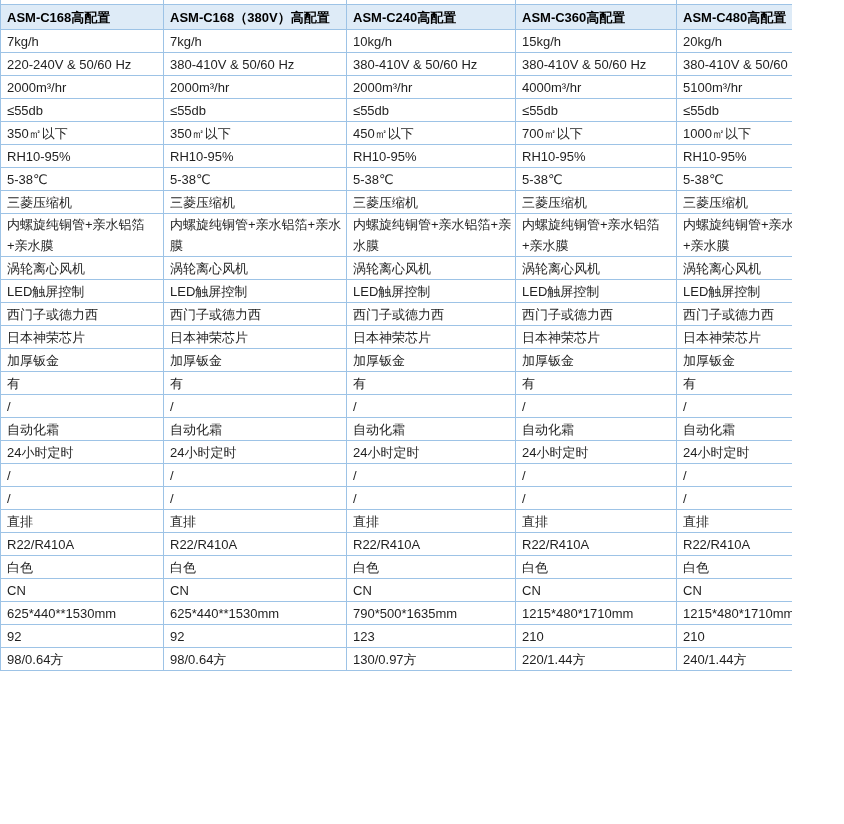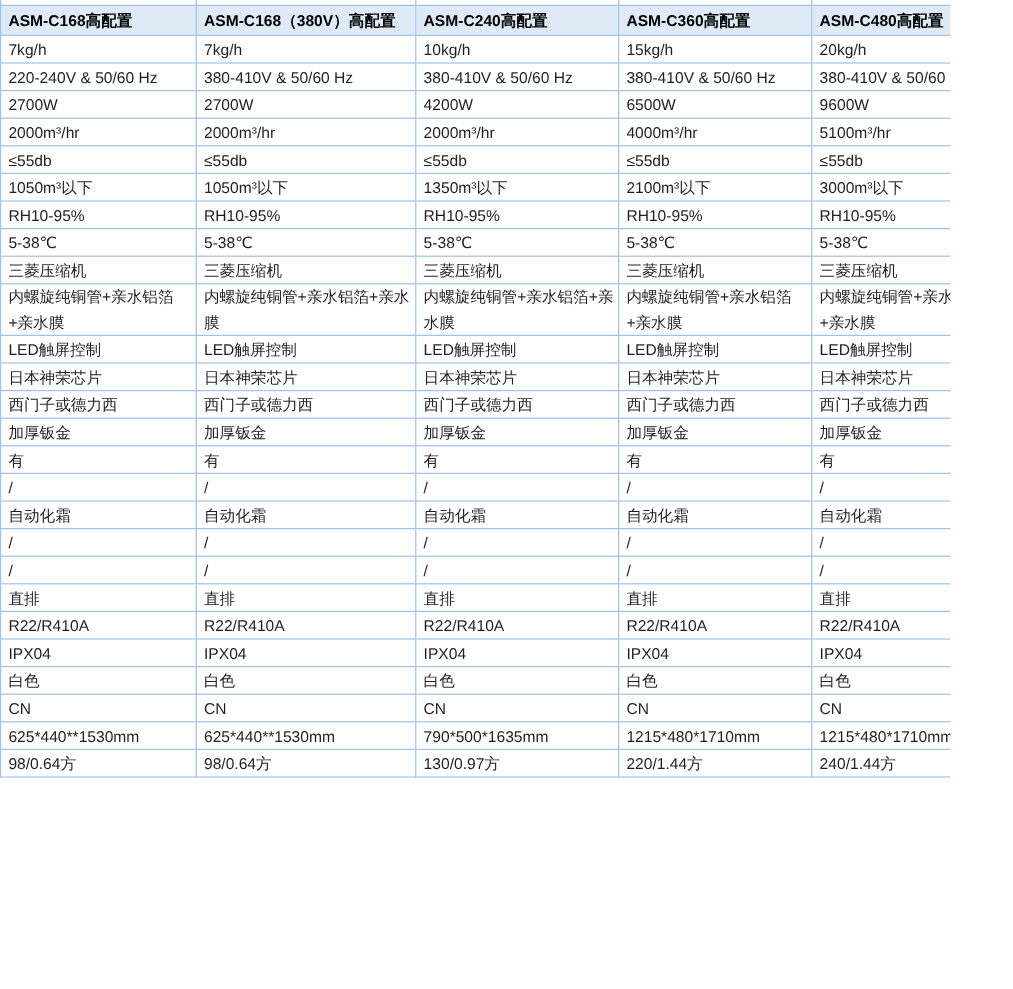--- a/index.html
+++ b/index.html
@@ -79,177 +79,177 @@
         </tr>
         <tr>
           <td>220-240V &amp; 50/60 Hz</td>
           <td>380-410V &amp; 50/60 Hz</td>
           <td>380-410V &amp; 50/60 Hz</td>
           <td>380-410V &amp; 50/60 Hz</td>
           <td>380-410V &amp; 50/60 Hz</td>
           <td class="cut"></td>
         </tr>
         <tr>
-          <td>2700W</td>
-          <td>2700W</td>
-          <td>4200W</td>
-          <td>6500W</td>
-          <td>9600W</td>
-          <td class="cut"></td>
-        </tr>
-        <tr>
           <td>2000m³/hr</td>
           <td>2000m³/hr</td>
           <td>2000m³/hr</td>
           <td>4000m³/hr</td>
           <td>5100m³/hr</td>
           <td class="cut"></td>
         </tr>
         <tr>
           <td>≤55db</td>
           <td>≤55db</td>
           <td>≤55db</td>
           <td>≤55db</td>
           <td>≤55db</td>
           <td class="cut"></td>
         </tr>
         <tr>
-          <td>1050m³以下</td>
-          <td>1050m³以下</td>
-          <td>1350m³以下</td>
-          <td>2100m³以下</td>
-          <td>3000m³以下</td>
-          <td class="cut"></td>
-        </tr>
-        <tr>
-          <td>RH10-95%</td>
-          <td>RH10-95%</td>
-          <td>RH10-95%</td>
-          <td>RH10-95%</td>
-          <td>RH10-95%</td>
-          <td class="cut"></td>
-        </tr>
-        <tr>
-          <td>5-38℃</td>
-          <td>5-38℃</td>
-          <td>5-38℃</td>
-          <td>5-38℃</td>
-          <td>5-38℃</td>
-          <td class="cut"></td>
-        </tr>
-        <tr>
-          <td>三菱压缩机</td>
-          <td>三菱压缩机</td>
-          <td>三菱压缩机</td>
-          <td>三菱压缩机</td>
-          <td>三菱压缩机</td>
-          <td class="cut"></td>
-        </tr>
-        <tr>
-          <td>内螺旋纯铜管+亲水铝箔+亲水膜</td>
-          <td>内螺旋纯铜管+亲水铝箔+亲水膜</td>
-          <td>内螺旋纯铜管+亲水铝箔+亲水膜</td>
-          <td>内螺旋纯铜管+亲水铝箔+亲水膜</td>
-          <td>内螺旋纯铜管+亲水铝箔+亲水膜</td>
-          <td class="cut"></td>
-        </tr>
-        <tr>
-          <td>LED触屏控制</td>
-          <td>LED触屏控制</td>
-          <td>LED触屏控制</td>
-          <td>LED触屏控制</td>
-          <td>LED触屏控制</td>
-          <td class="cut"></td>
-        </tr>
-        <tr>
-          <td>日本神荣芯片</td>
-          <td>日本神荣芯片</td>
-          <td>日本神荣芯片</td>
-          <td>日本神荣芯片</td>
-          <td>日本神荣芯片</td>
-          <td class="cut"></td>
-        </tr>
-        <tr>
-          <td>西门子或德力西</td>
-          <td>西门子或德力西</td>
-          <td>西门子或德力西</td>
-          <td>西门子或德力西</td>
-          <td>西门子或德力西</td>
-          <td class="cut"></td>
-        </tr>
-        <tr>
-          <td>加厚钣金</td>
-          <td>加厚钣金</td>
-          <td>加厚钣金</td>
-          <td>加厚钣金</td>
-          <td>加厚钣金</td>
-          <td class="cut"></td>
-        </tr>
-        <tr>
-          <td>有</td>
-          <td>有</td>
-          <td>有</td>
-          <td>有</td>
-          <td>有</td>
-          <td class="cut"></td>
-        </tr>
-        <tr>
-          <td>/</td>
-          <td>/</td>
-          <td>/</td>
-          <td>/</td>
-          <td>/</td>
-          <td class="cut"></td>
-        </tr>
-        <tr>
-          <td>自动化霜</td>
-          <td>自动化霜</td>
-          <td>自动化霜</td>
-          <td>自动化霜</td>
-          <td>自动化霜</td>
-          <td class="cut"></td>
-        </tr>
-        <tr>
-          <td>/</td>
-          <td>/</td>
-          <td>/</td>
-          <td>/</td>
-          <td>/</td>
-          <td class="cut"></td>
-        </tr>
-        <tr>
-          <td>/</td>
-          <td>/</td>
-          <td>/</td>
-          <td>/</td>
-          <td>/</td>
-          <td class="cut"></td>
-        </tr>
-        <tr>
-          <td>直排</td>
-          <td>直排</td>
-          <td>直排</td>
-          <td>直排</td>
-          <td>直排</td>
-          <td class="cut"></td>
-        </tr>
-        <tr>
-          <td>R22/R410A</td>
-          <td>R22/R410A</td>
-          <td>R22/R410A</td>
-          <td>R22/R410A</td>
-          <td>R22/R410A</td>
-          <td class="cut"></td>
-        </tr>
-        <tr>
-          <td>IPX04</td>
-          <td>IPX04</td>
-          <td>IPX04</td>
-          <td>IPX04</td>
-          <td>IPX04</td>
+          <td>350㎡以下</td>
+          <td>350㎡以下</td>
+          <td>450㎡以下</td>
+          <td>700㎡以下</td>
+          <td>1000㎡以下</td>
+          <td class="cut"></td>
+        </tr>
+        <tr>
+          <td>RH10-95%</td>
+          <td>RH10-95%</td>
+          <td>RH10-95%</td>
+          <td>RH10-95%</td>
+          <td>RH10-95%</td>
+          <td class="cut"></td>
+        </tr>
+        <tr>
+          <td>5-38℃</td>
+          <td>5-38℃</td>
+          <td>5-38℃</td>
+          <td>5-38℃</td>
+          <td>5-38℃</td>
+          <td class="cut"></td>
+        </tr>
+        <tr>
+          <td>三菱压缩机</td>
+          <td>三菱压缩机</td>
+          <td>三菱压缩机</td>
+          <td>三菱压缩机</td>
+          <td>三菱压缩机</td>
+          <td class="cut"></td>
+        </tr>
+        <tr>
+          <td>内螺旋纯铜管+亲水铝箔+亲水膜</td>
+          <td>内螺旋纯铜管+亲水铝箔+亲水膜</td>
+          <td>内螺旋纯铜管+亲水铝箔+亲水膜</td>
+          <td>内螺旋纯铜管+亲水铝箔+亲水膜</td>
+          <td>内螺旋纯铜管+亲水铝箔+亲水膜</td>
+          <td class="cut"></td>
+        </tr>
+        <tr>
+          <td>涡轮离心风机</td>
+          <td>涡轮离心风机</td>
+          <td>涡轮离心风机</td>
+          <td>涡轮离心风机</td>
+          <td>涡轮离心风机</td>
+          <td class="cut"></td>
+        </tr>
+        <tr>
+          <td>LED触屏控制</td>
+          <td>LED触屏控制</td>
+          <td>LED触屏控制</td>
+          <td>LED触屏控制</td>
+          <td>LED触屏控制</td>
+          <td class="cut"></td>
+        </tr>
+        <tr>
+          <td>西门子或德力西</td>
+          <td>西门子或德力西</td>
+          <td>西门子或德力西</td>
+          <td>西门子或德力西</td>
+          <td>西门子或德力西</td>
+          <td class="cut"></td>
+        </tr>
+        <tr>
+          <td>日本神荣芯片</td>
+          <td>日本神荣芯片</td>
+          <td>日本神荣芯片</td>
+          <td>日本神荣芯片</td>
+          <td>日本神荣芯片</td>
+          <td class="cut"></td>
+        </tr>
+        <tr>
+          <td>加厚钣金</td>
+          <td>加厚钣金</td>
+          <td>加厚钣金</td>
+          <td>加厚钣金</td>
+          <td>加厚钣金</td>
+          <td class="cut"></td>
+        </tr>
+        <tr>
+          <td>有</td>
+          <td>有</td>
+          <td>有</td>
+          <td>有</td>
+          <td>有</td>
+          <td class="cut"></td>
+        </tr>
+        <tr>
+          <td>/</td>
+          <td>/</td>
+          <td>/</td>
+          <td>/</td>
+          <td>/</td>
+          <td class="cut"></td>
+        </tr>
+        <tr>
+          <td>自动化霜</td>
+          <td>自动化霜</td>
+          <td>自动化霜</td>
+          <td>自动化霜</td>
+          <td>自动化霜</td>
+          <td class="cut"></td>
+        </tr>
+        <tr>
+          <td>24小时定时</td>
+          <td>24小时定时</td>
+          <td>24小时定时</td>
+          <td>24小时定时</td>
+          <td>24小时定时</td>
+          <td class="cut"></td>
+        </tr>
+        <tr>
+          <td>/</td>
+          <td>/</td>
+          <td>/</td>
+          <td>/</td>
+          <td>/</td>
+          <td class="cut"></td>
+        </tr>
+        <tr>
+          <td>/</td>
+          <td>/</td>
+          <td>/</td>
+          <td>/</td>
+          <td>/</td>
+          <td class="cut"></td>
+        </tr>
+        <tr>
+          <td>直排</td>
+          <td>直排</td>
+          <td>直排</td>
+          <td>直排</td>
+          <td>直排</td>
+          <td class="cut"></td>
+        </tr>
+        <tr>
+          <td>R22/R410A</td>
+          <td>R22/R410A</td>
+          <td>R22/R410A</td>
+          <td>R22/R410A</td>
+          <td>R22/R410A</td>
           <td class="cut"></td>
         </tr>
         <tr>
           <td>白色</td>
           <td>白色</td>
           <td>白色</td>
           <td>白色</td>
           <td>白色</td>
           <td class="cut"></td>
         </tr>
@@ -260,20 +260,28 @@
           <td>CN</td>
           <td>CN</td>
           <td class="cut"></td>
         </tr>
         <tr>
           <td>625*440**1530mm</td>
           <td>625*440**1530mm</td>
           <td>790*500*1635mm</td>
           <td>1215*480*1710mm</td>
           <td>1215*480*1710mm</td>
+          <td class="cut"></td>
+        </tr>
+        <tr>
+          <td>92</td>
+          <td>92</td>
+          <td>123</td>
+          <td>210</td>
+          <td>210</td>
           <td class="cut"></td>
         </tr>
         <tr>
           <td>98/0.64方</td>
           <td>98/0.64方</td>
           <td>130/0.97方</td>
           <td>220/1.44方</td>
           <td>240/1.44方</td>
           <td class="cut"></td>
         </tr>

